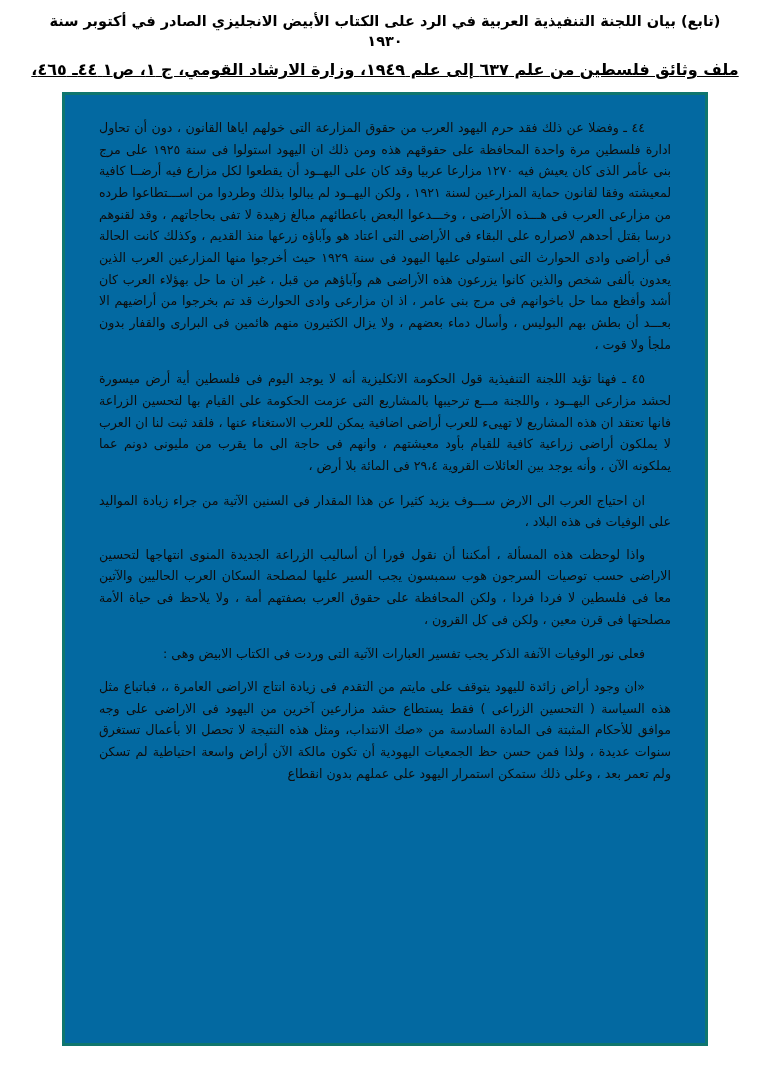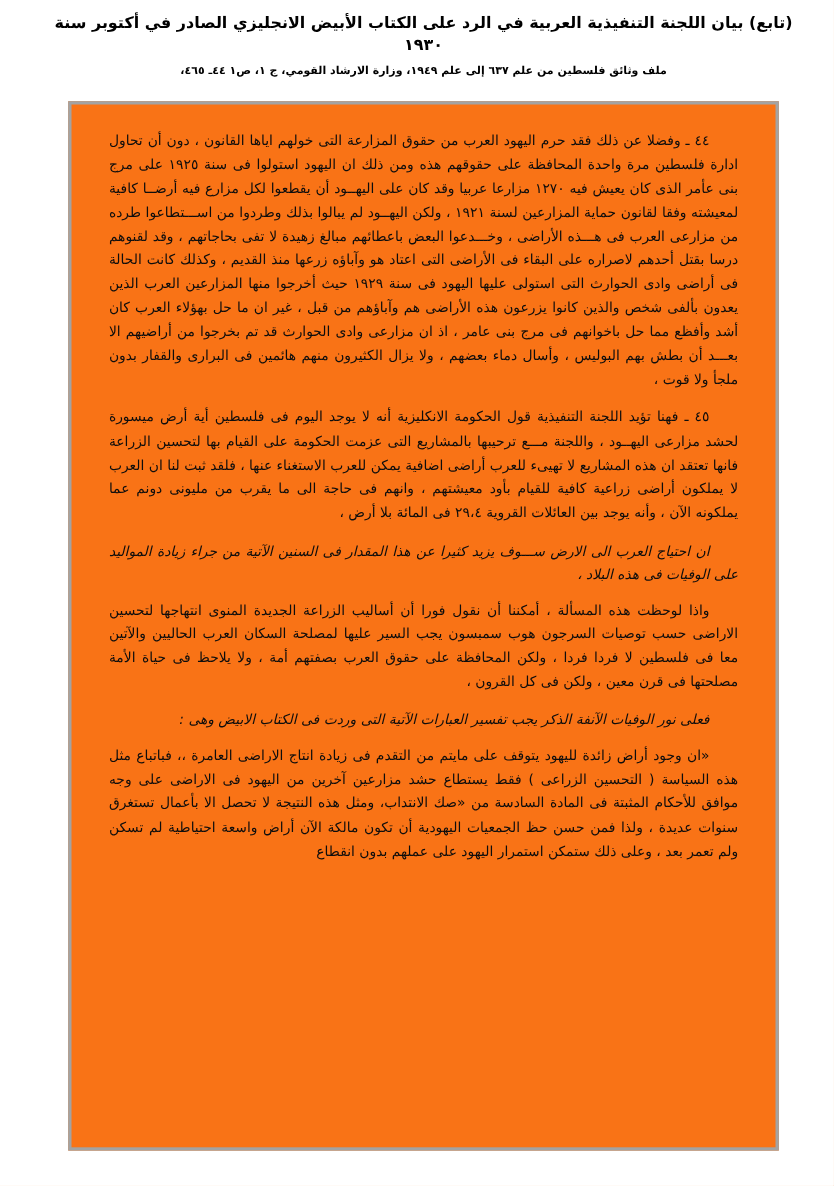--- a/index.html
+++ b/index.html
@@ -27,57 +27,57 @@
     padding: 12px 18px 0 18px;
   }
   .header .title {
     font-size: 14.5px;
     font-weight: bold;
     line-height: 1.35;
     color: #000;
     direction: rtl;
   }
   .header .subtitle {
-    font-size: 10px;
+    font-size: 16px;
     font-weight: bold;
     line-height: 1.45;
     color: #000;
     margin-top: 7px;
     direction: rtl;
+    text-decoration: underline;
   }
   .frame {
     position: absolute;
     top: 92px;
     right: 50px;
     left: 50px;
     bottom: 32px;
-    border: 3px solid #a3a3a3;
+    border: 3px solid #0f766e;
     box-sizing: border-box;
-    background: #f97316;
+    background: #0369a1;
   }
   .content {
     box-sizing: border-box;
     padding: 22px 34px 10px 34px;
     direction: rtl;
     text-align: justify;
     text-justify: inter-word;
   }
   .para {
     font-size: 12.6px;
     line-height: 1.72;
     margin: 0 0 13px 0;
     color: #0d0d0d;
     text-align: justify;
   }
   .para.indent {
     text-indent: 26px;
   }
   .para.tight {
     margin-bottom: 11px;
-    font-style: italic;
   }
 </style>
 </head>
 <body>
 
 <div class="page">
 
   <div class="header">
     <div class="title">(تابع) بيان اللجنة التنفيذية العربية في الرد على الكتاب الأبيض الانجليزي الصادر في أكتوبر سنة ١٩٣٠</div>
     <div class="subtitle">ملف وثائق فلسطين من علم ٦٣٧ إلى علم ١٩٤٩، وزارة الارشاد القومي، ج ١، ص١ ٤٤ـ ٤٦٥،</div>

